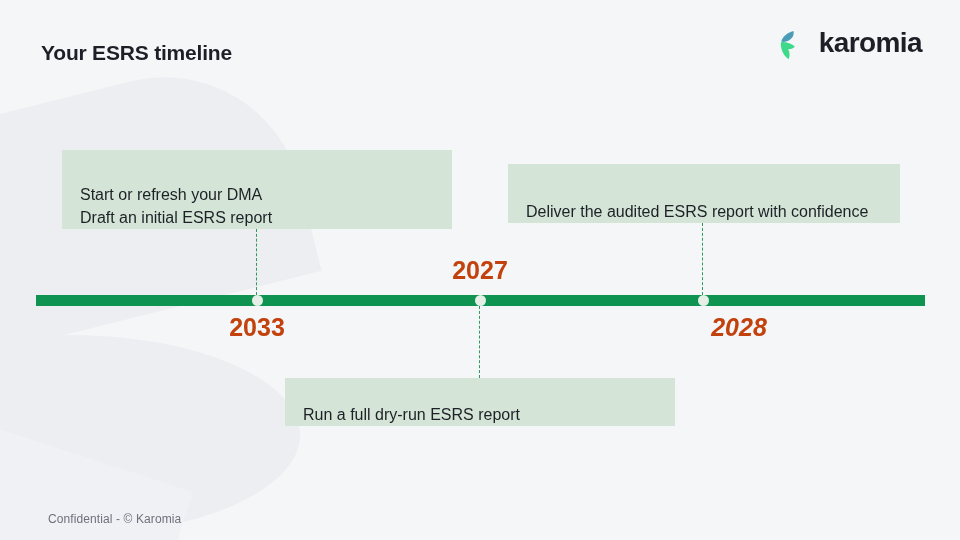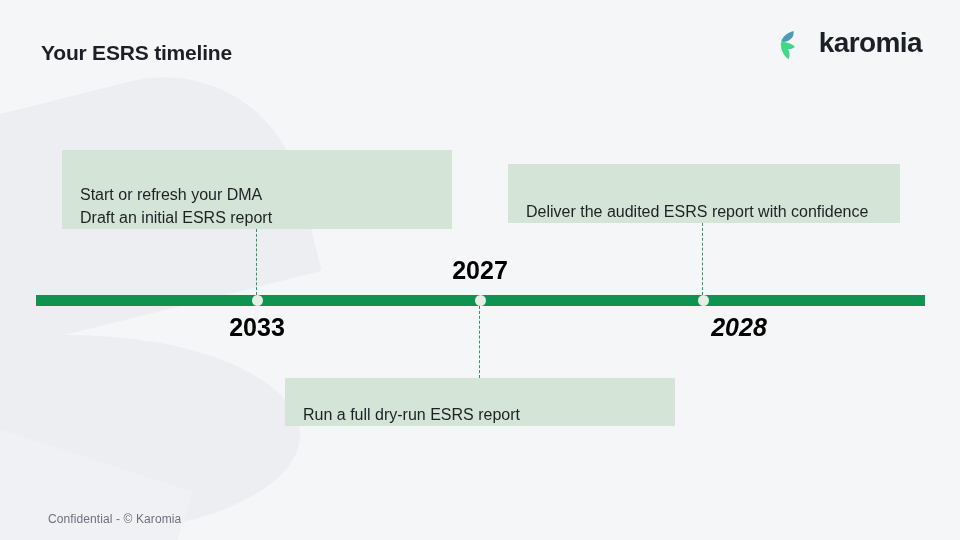--- a/index.html
+++ b/index.html
@@ -102,21 +102,21 @@
     height: 11px;
     border-radius: 50%;
     background: #e5efe6;
     top: 295px;
     margin-left: -5px;
   }
   .year-label {
     position: absolute;
     font-size: 25px;
     font-weight: bold;
-    color: #000000;
+    color: #c2410c;
     transform: translateX(-50%);
     white-space: nowrap;
   }
   .year-below { top: 313px; }
   .year-above { top: 256px; }
 
   
   .connector {
     position: absolute;
     width: 0;

